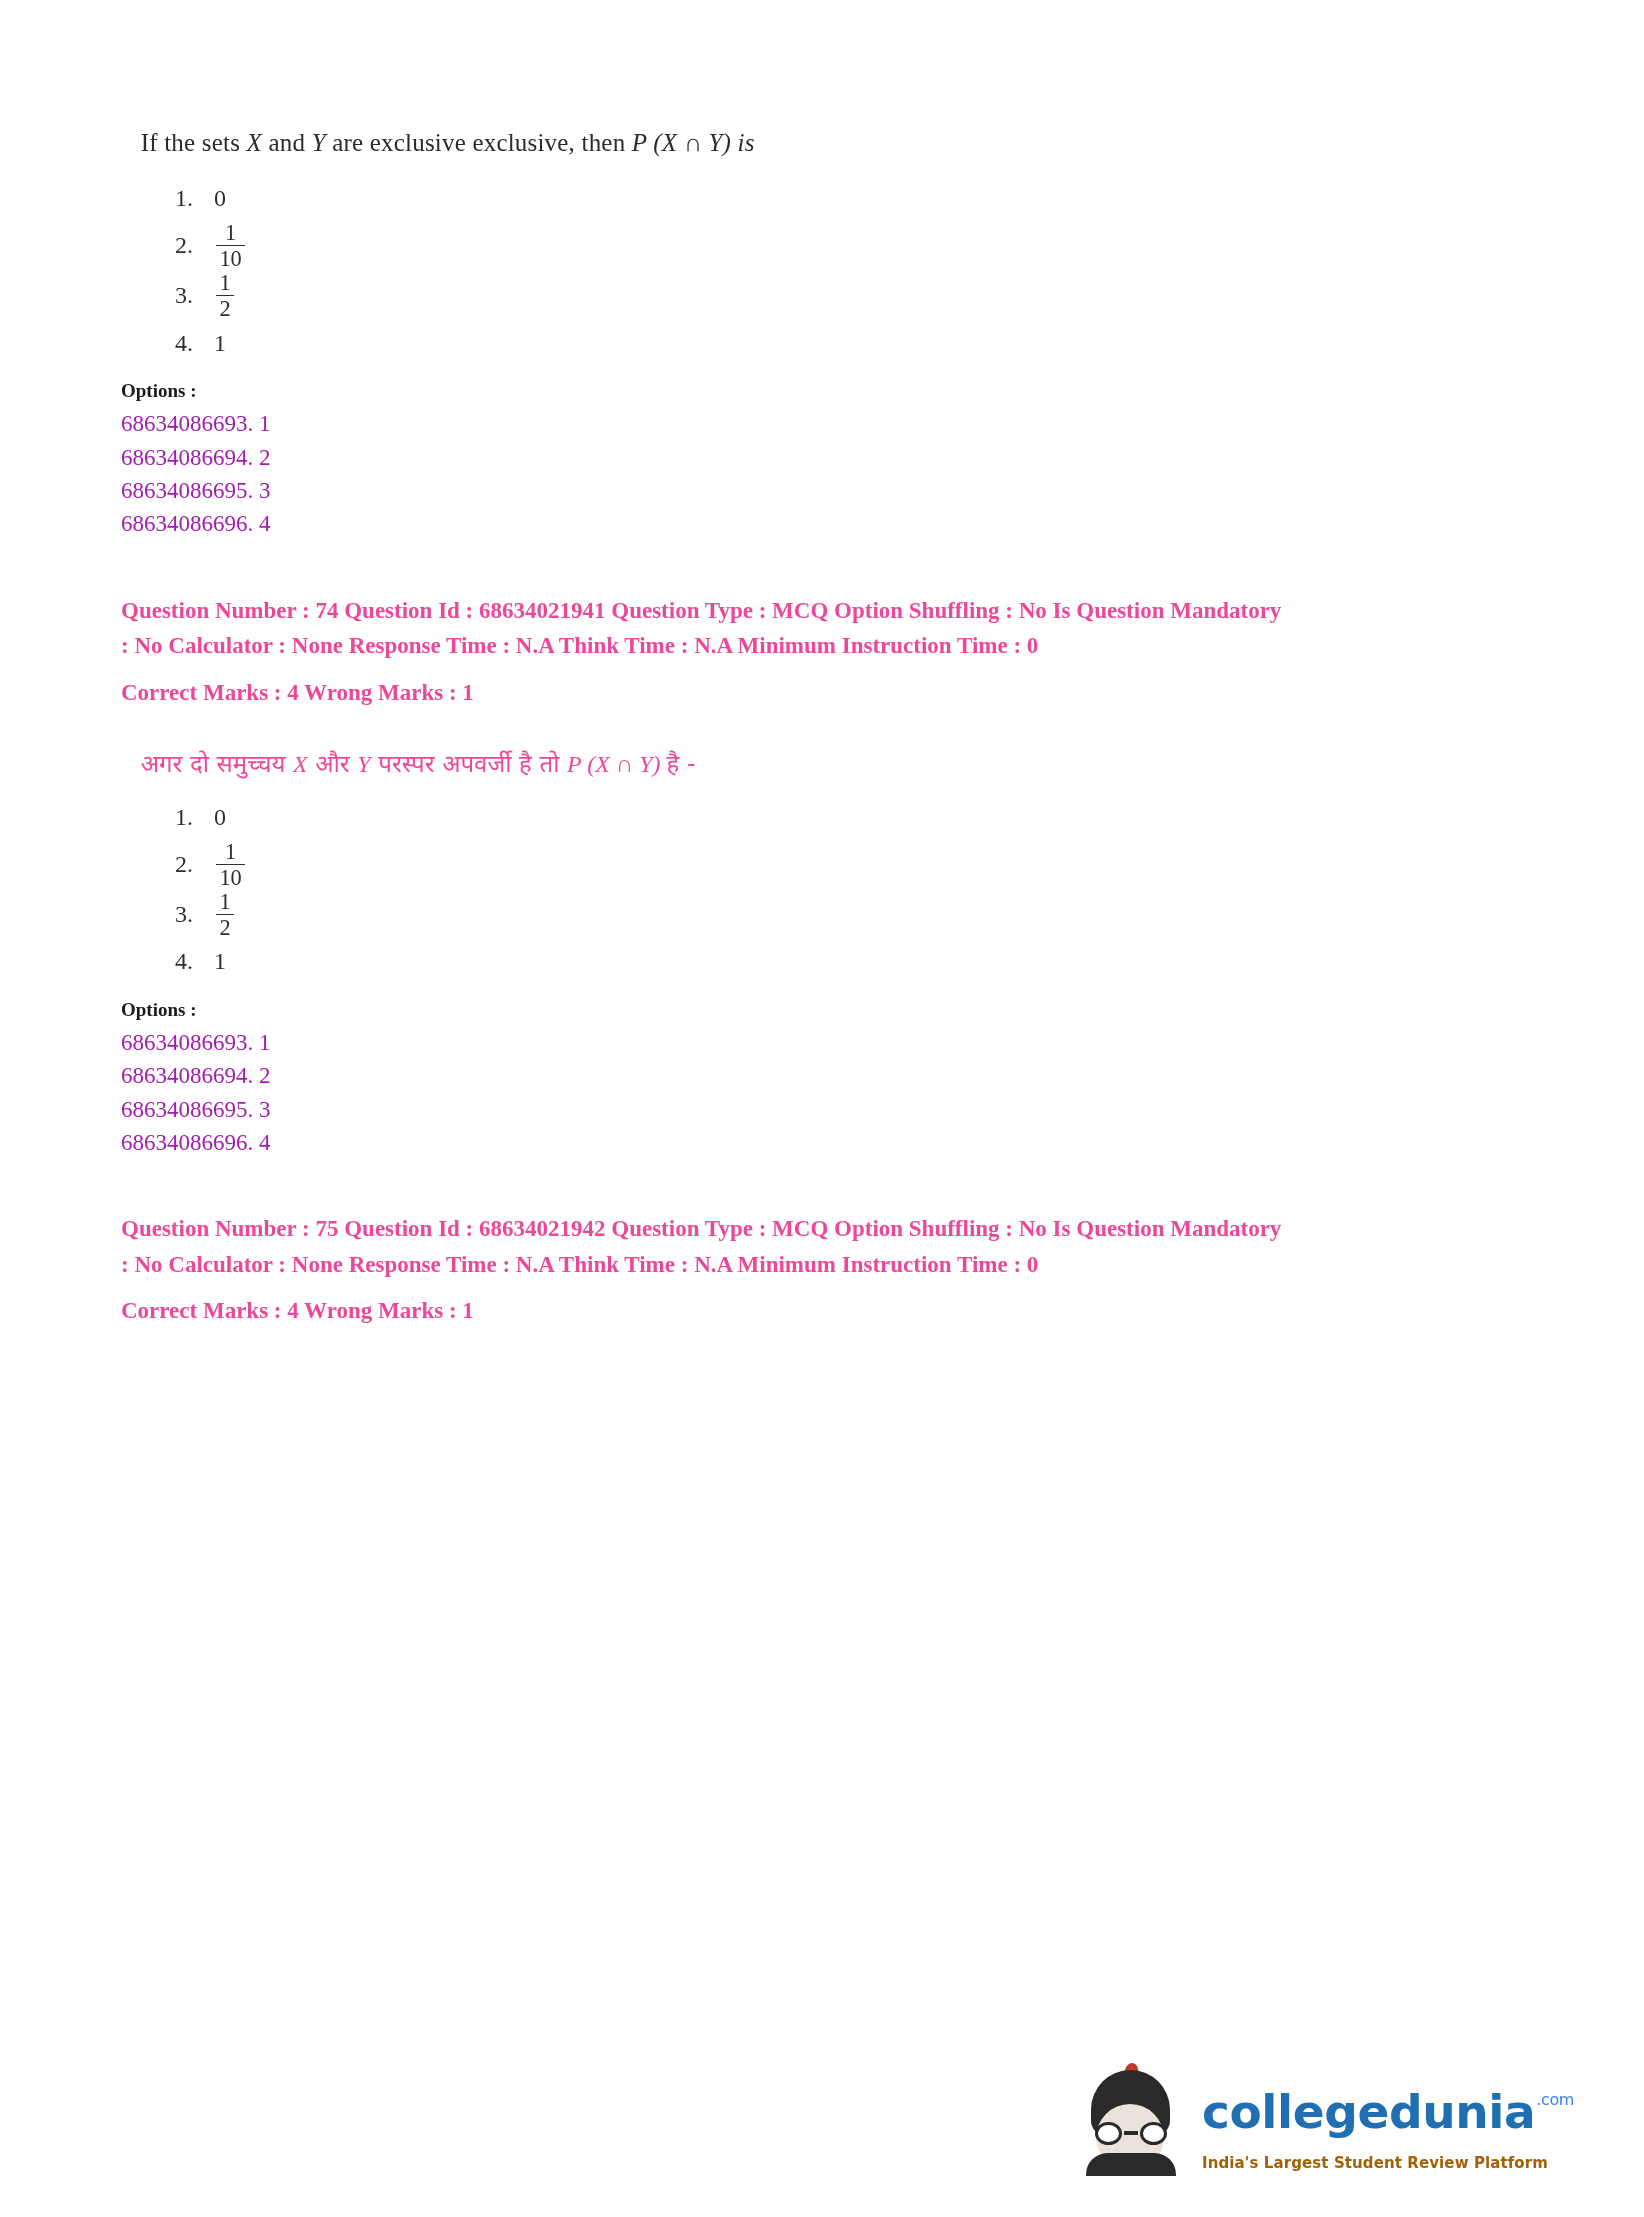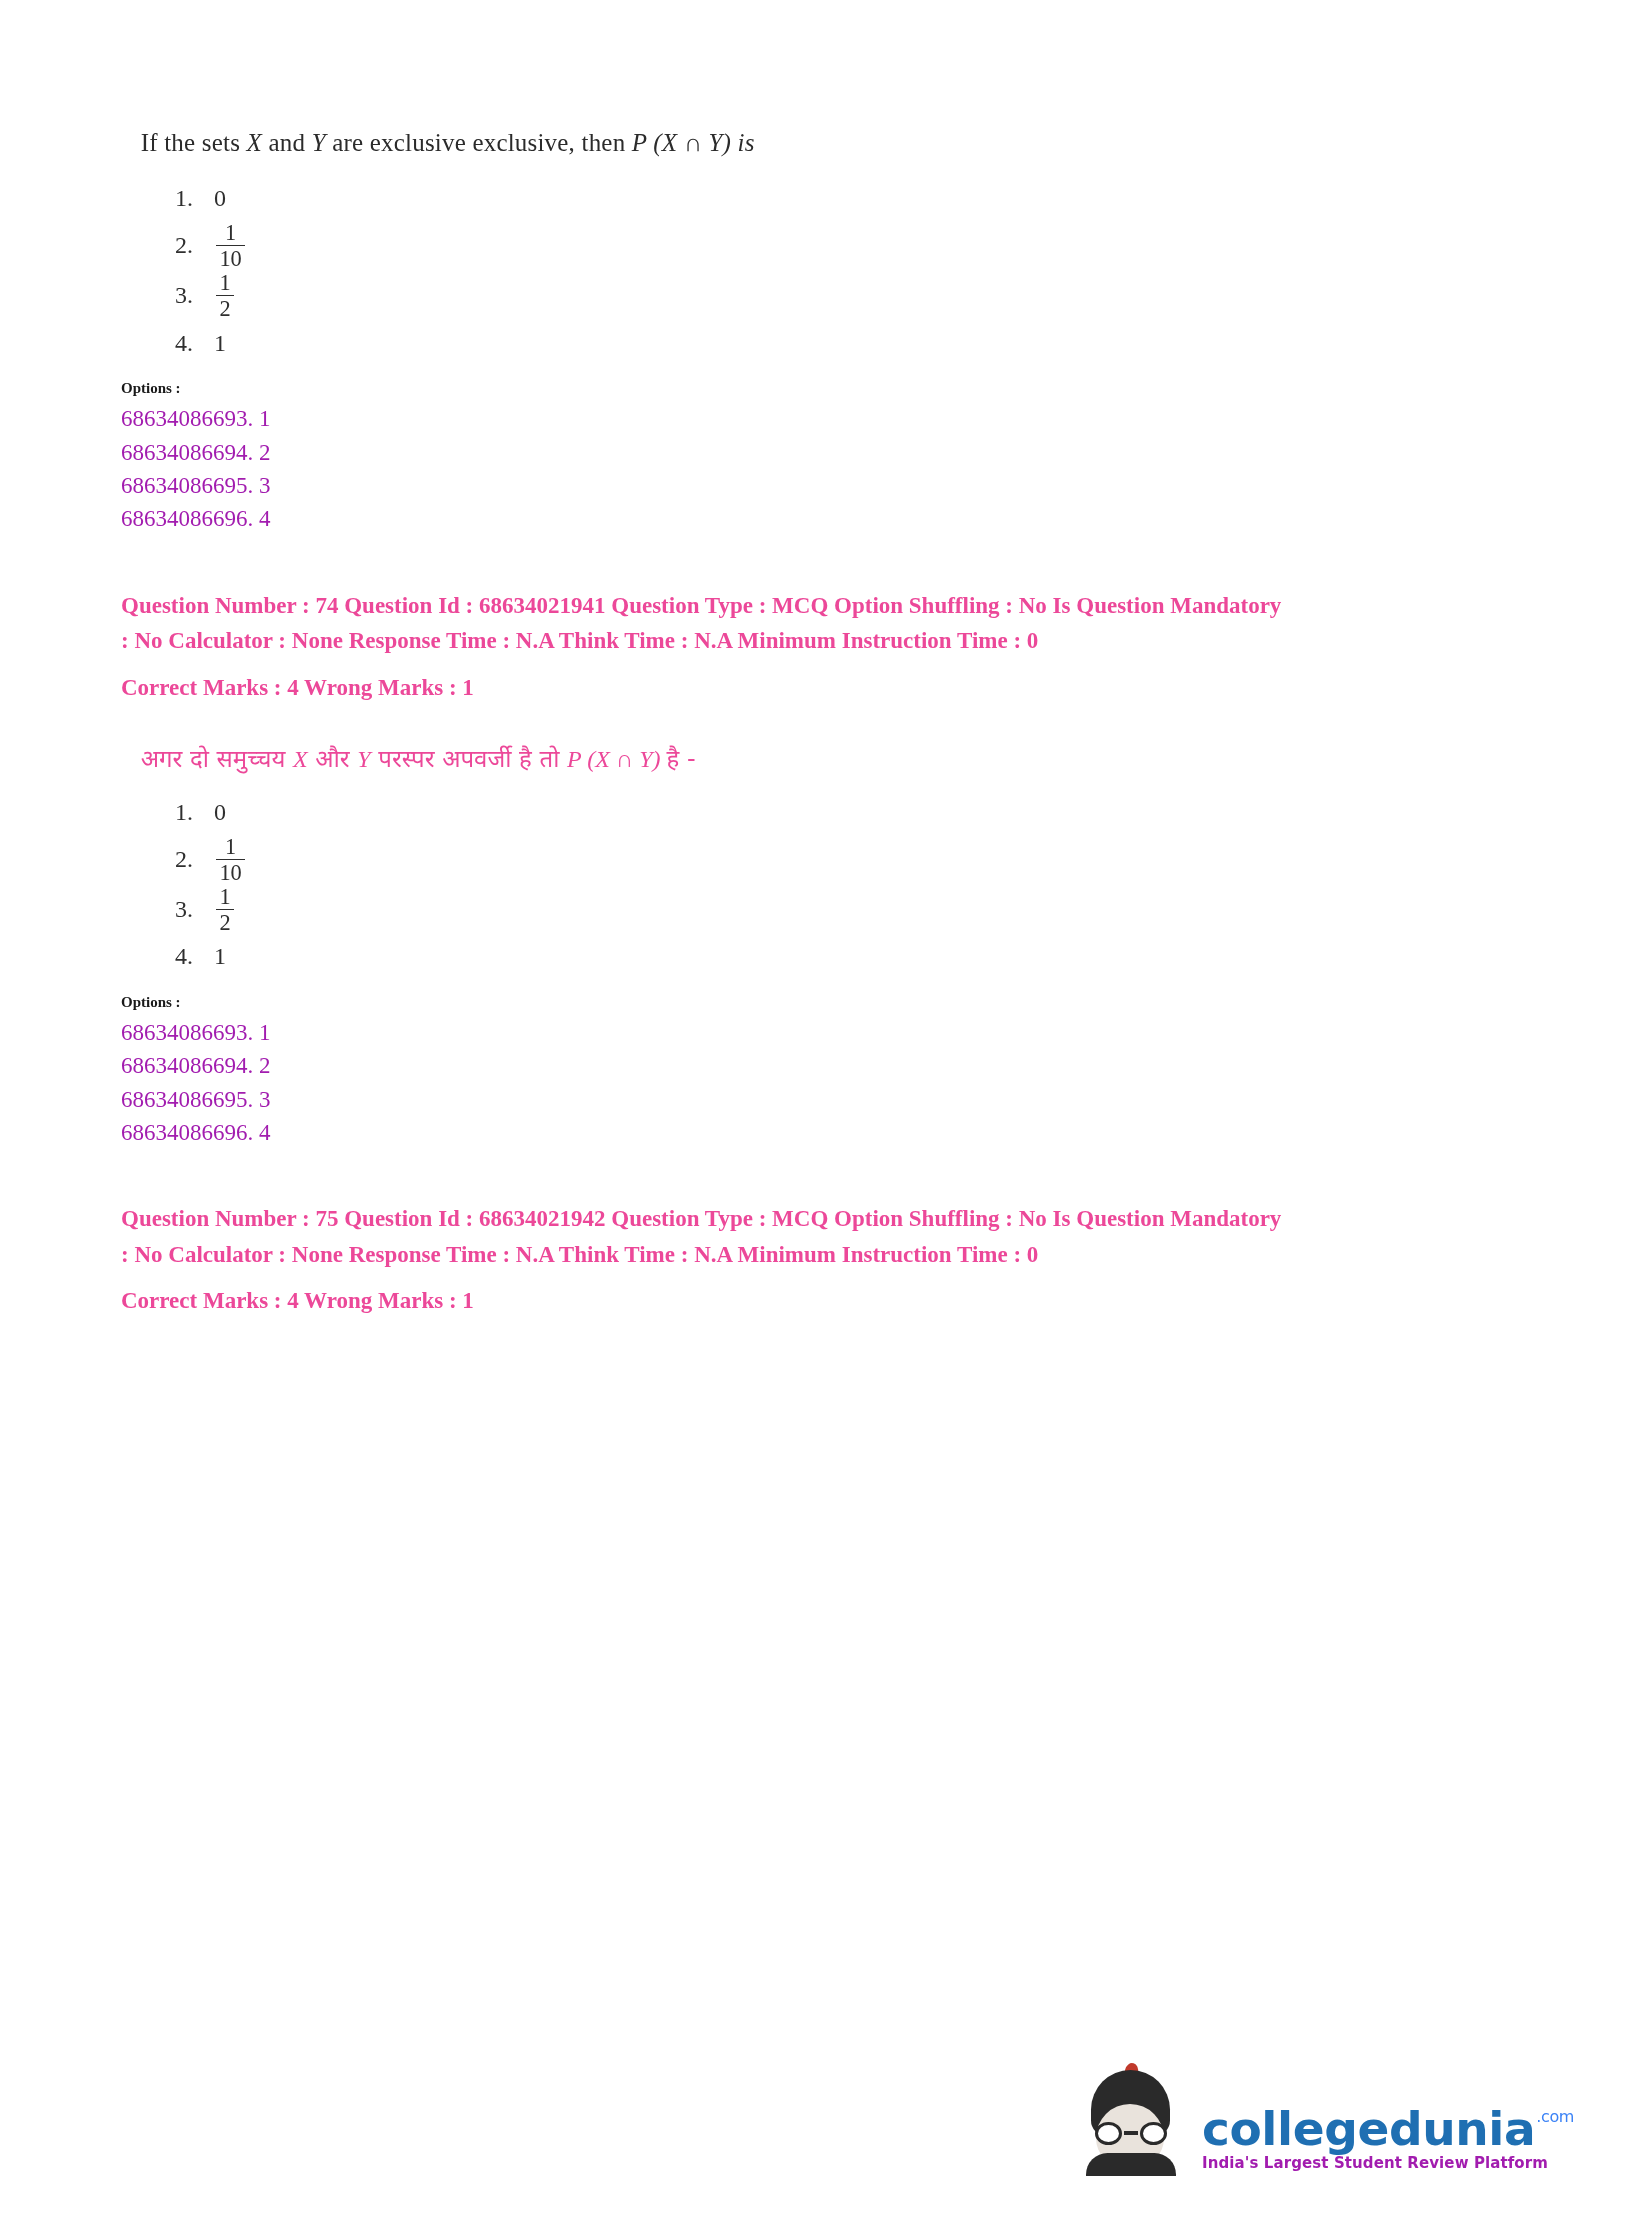--- a/index.html
+++ b/index.html
@@ -87,21 +87,21 @@
     padding: 0 3.6px 0.9px 3.6px;
   }
   .frac .den {
     border-top: 1.4px solid #2f2f2f;
     padding: 0.9px 3.6px 0 3.6px;
   }
 
   
   .options-title {
     font-weight: bold;
-    font-size: 15px;
+    font-size: 19px;
     margin: 14.3px 0 5.4px 0;
   }
   .option-line {
     font-size: 23px;
     line-height: 1.45;
     color: #a21caf;
   }
 
   
   .meta {
@@ -216,22 +216,22 @@
     font-size: 16px;
     color: #3b82f6;
     margin-left: 1px;
     margin-top: 3.6px;
     font-weight: normal;
   }
   .brand-sub {
     font-family: "DejaVu Sans", sans-serif;
     font-size: 15px;
     font-weight: bold;
-    color: #a21caf;
-    margin-top: 2px;
+    color: #a16207;
+    margin-top: 19px;
     letter-spacing: 0.1px;
   }
 </style>
 </head>
 <body>
 
 <div class="page">
   <div class="content">
 
     <div>

